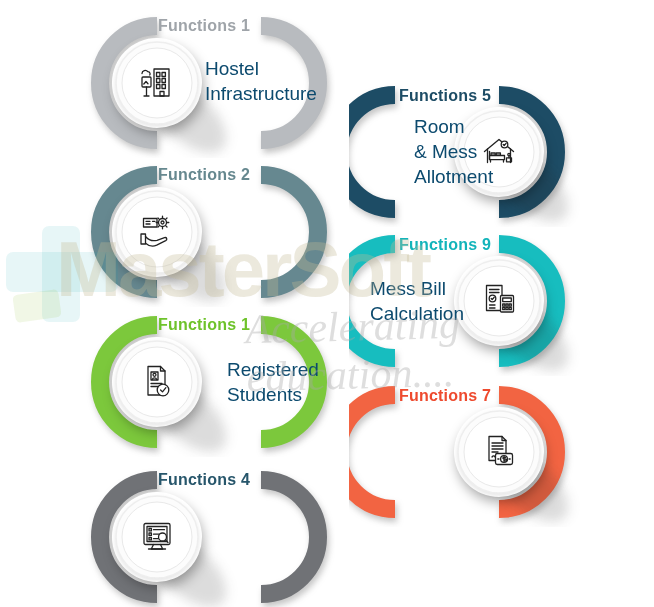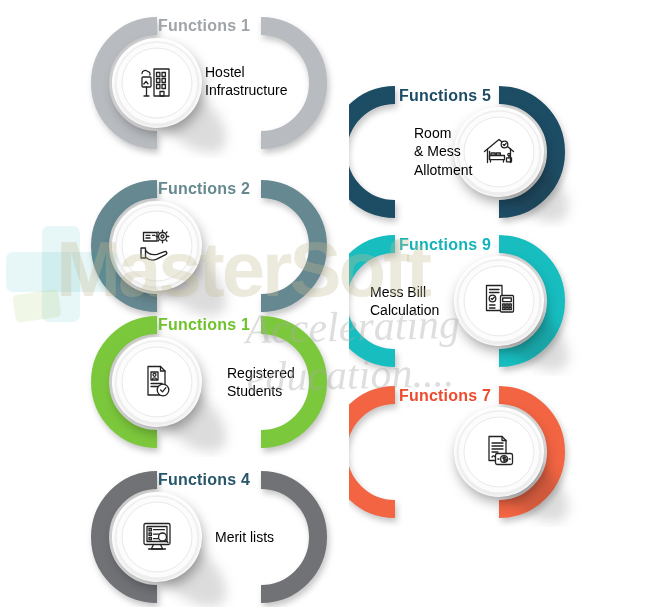--- a/index.html
+++ b/index.html
@@ -1,34 +1,34 @@
 <!DOCTYPE html>
 <html><head>
 <meta charset="utf-8">
 <style>
   html,body{margin:0;padding:0;background:#fff;}
   .canvas{position:relative;width:654px;height:607px;background:#fff;overflow:hidden;
           font-family:"Liberation Sans",sans-serif;}
   .unit{position:absolute;width:250px;height:150px;}
-  .u1{left:85px;top:8px;} .u2{left:85px;top:171px;} .u3{left:85px;top:307px;} .u4{left:85px;top:462px;}
+  .u1{left:85px;top:8px;} .u2{left:85px;top:157px;} .u3{left:85px;top:307px;} .u4{left:85px;top:462px;}
   .u5{left:349px;top:77px;padding-left:31px;} .u6{left:349px;top:226px;} .u7{left:349px;top:377px;}
   .ringsvg{position:absolute;left:0;top:0;}
   .rings{filter:drop-shadow(2px 4px 3px rgba(90,90,90,0.35));}
   .ring-main,.ring-arc{fill:none;stroke:var(--ring);stroke-width:18;}
   .long-shadow{fill:rgba(40,40,40,0.16);filter:blur(6px);}
   .plate-outer{fill:#ffffff;filter:drop-shadow(2px 6px 6px rgba(0,0,0,0.30));}
   .plate-ring{fill:#fcfcfc;stroke:#eeeeee;stroke-width:1.5;filter:drop-shadow(0 2px 2px rgba(0,0,0,0.10));}
   .plate-inner{fill:#ffffff;stroke:#e9e9e9;stroke-width:1;}
   .icon{stroke:#222;stroke-width:1.3;fill:none;stroke-linecap:round;stroke-linejoin:round;}
   .icon .fillw{fill:#ffffff;}
   .label{position:absolute;font-weight:700;font-size:16px;letter-spacing:.2px;
          color:var(--label);white-space:nowrap;}
   .unit.left .label{left:73px;top:9px;text-align:center;}
   .unit.right .label{left:50px;top:10px;}
-  .desc{position:absolute;top:75px;transform:translateY(-50%);font-size:14px;color:#000000;
+  .desc{position:absolute;top:75px;transform:translateY(-50%);font-size:19px;color:#0c4a6e;
         line-height:1.32;white-space:pre-line;width:120px;}
   .d-f1{left:120px;top:73px;} .d-f2{left:120px;} .d-f3{left:126px;margin-left:16px;} .d-f4{left:130px;}
   .d-f5{left:29px;margin-left:36px;} .d-f6{left:21px;} .d-f7{left:64px;}
   
   .wm{position:absolute;pointer-events:none;}
   .wm-bar-v{left:42px;top:226px;width:38px;height:96px;background:rgba(23,170,175,0.10);border-radius:7px;}
   .wm-bar-h{left:6px;top:252px;width:112px;height:40px;background:rgba(23,170,175,0.10);border-radius:7px;}
   .wm-bar-g{left:14px;top:292px;width:46px;height:28px;background:rgba(150,190,60,0.13);
             border-radius:5px;transform:rotate(-8deg);}
   .wm-brand{left:56px;top:224px;font-weight:700;font-size:78px;letter-spacing:-3px;
@@ -138,21 +138,20 @@
           <rect x="12" y="16" width="2.4" height="2.4"></rect>
           <rect x="12" y="20.5" width="2.4" height="2.4"></rect>
         <path d="M16.5 12.7 h11 M16.5 17.2 h11 M16.5 21.7 h6"></path>
         <circle class="fillw" cx="25.5" cy="20" r="4"></circle>
         <path d="M28.4 22.9 l2.6 2.6"></path>
         <path d="M16.5 27.5 l-2.2 4.5 h11.4 l-2.2 -4.5"></path>
         <path d="M11.5 32 h17"></path>
       </g>
     </svg>
     <div class="label">Functions 4</div>
-    <div class="desc d-f4">Merit lists</div>
   </div>
 
   <div class="unit right u5" style="--ring:#1d4c65;--label:#1d4c65">
     <svg class="ringsvg" width="250" height="150" viewBox="0 0 250 150">
       <g class="rings">
           <path class="ring-main" d="M150 18 A57 57 0 0 1 150 132"></path>
           <path class="ring-arc" d="M46 18 A57 57 0 1 0 46 132"></path>
         </g>
       <ellipse class="long-shadow" cx="180" cy="108" rx="48" ry="24" transform="rotate(42 180 108)"></ellipse>
       <circle class="plate-outer" cx="150" cy="75" r="45"></circle>

